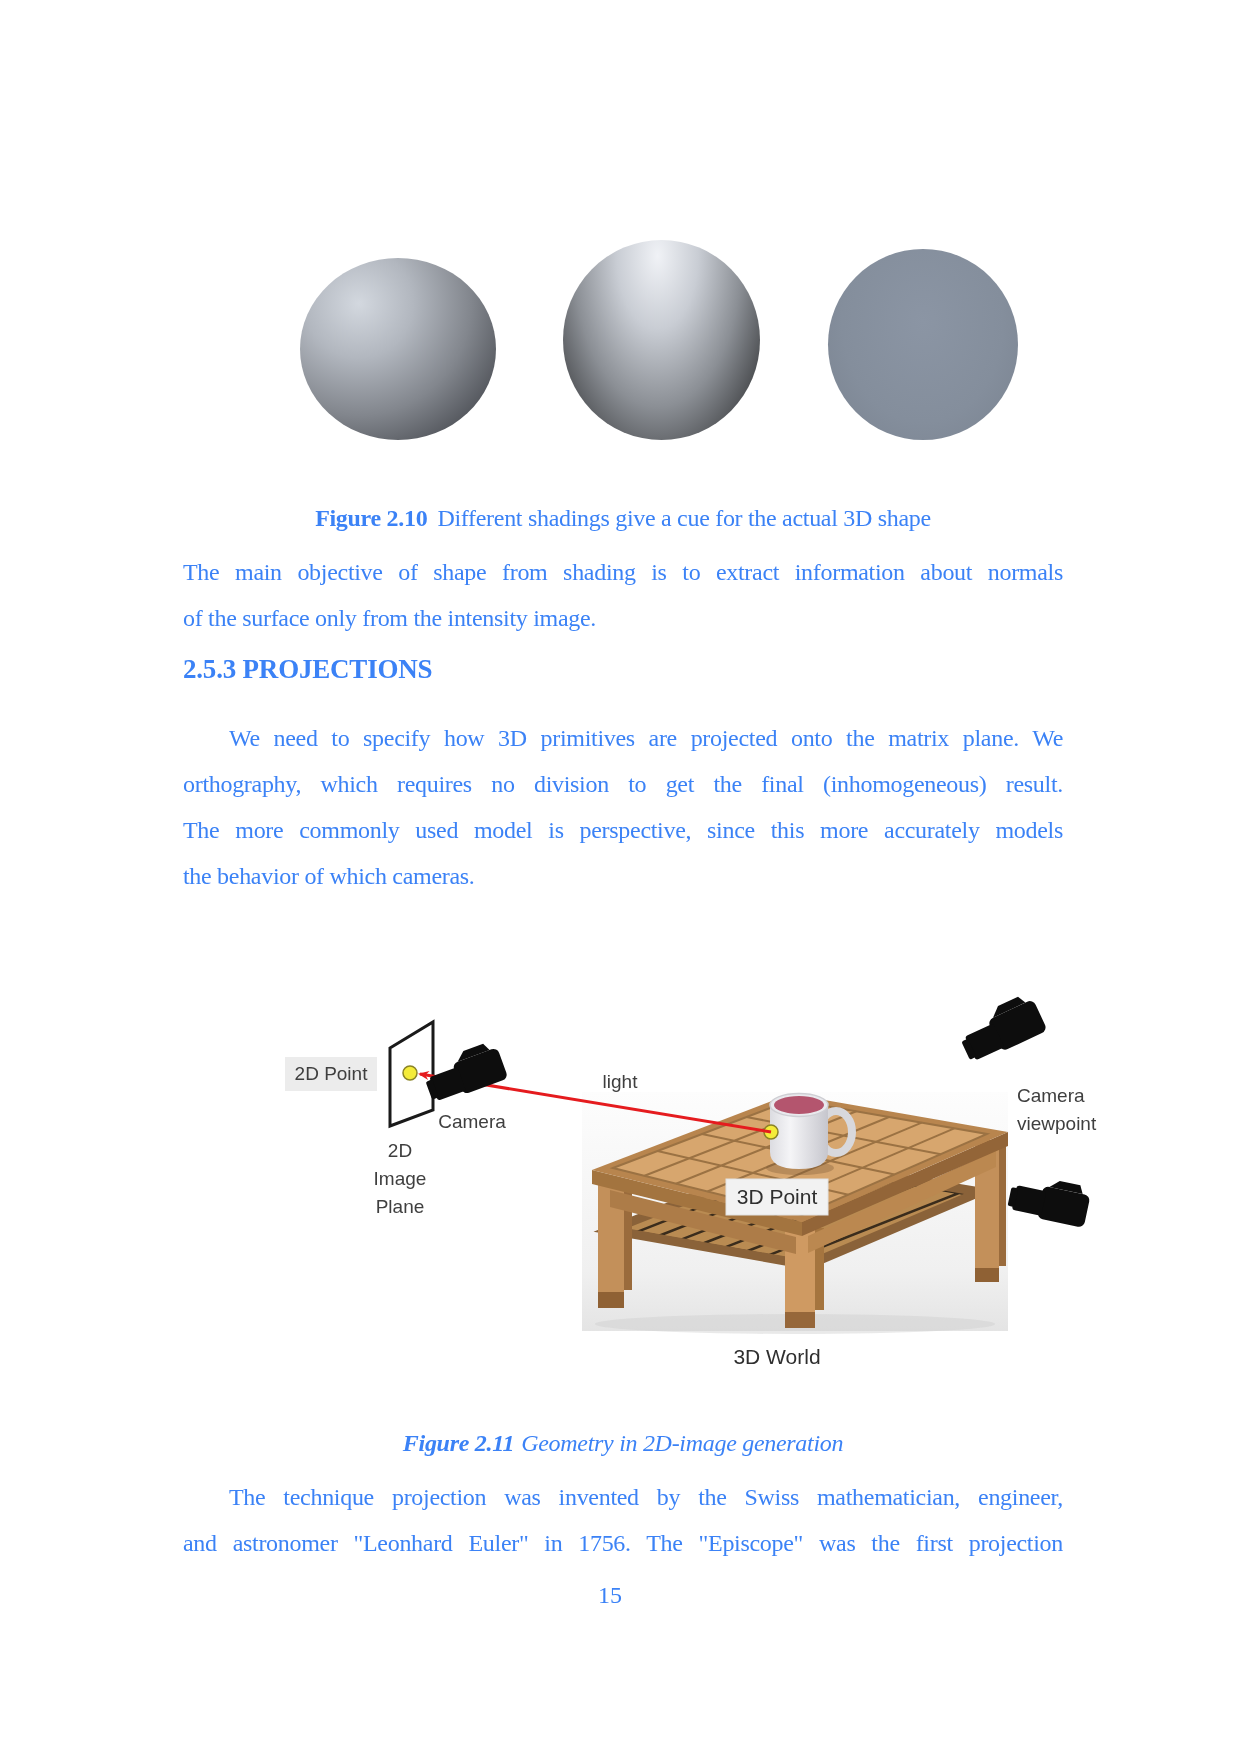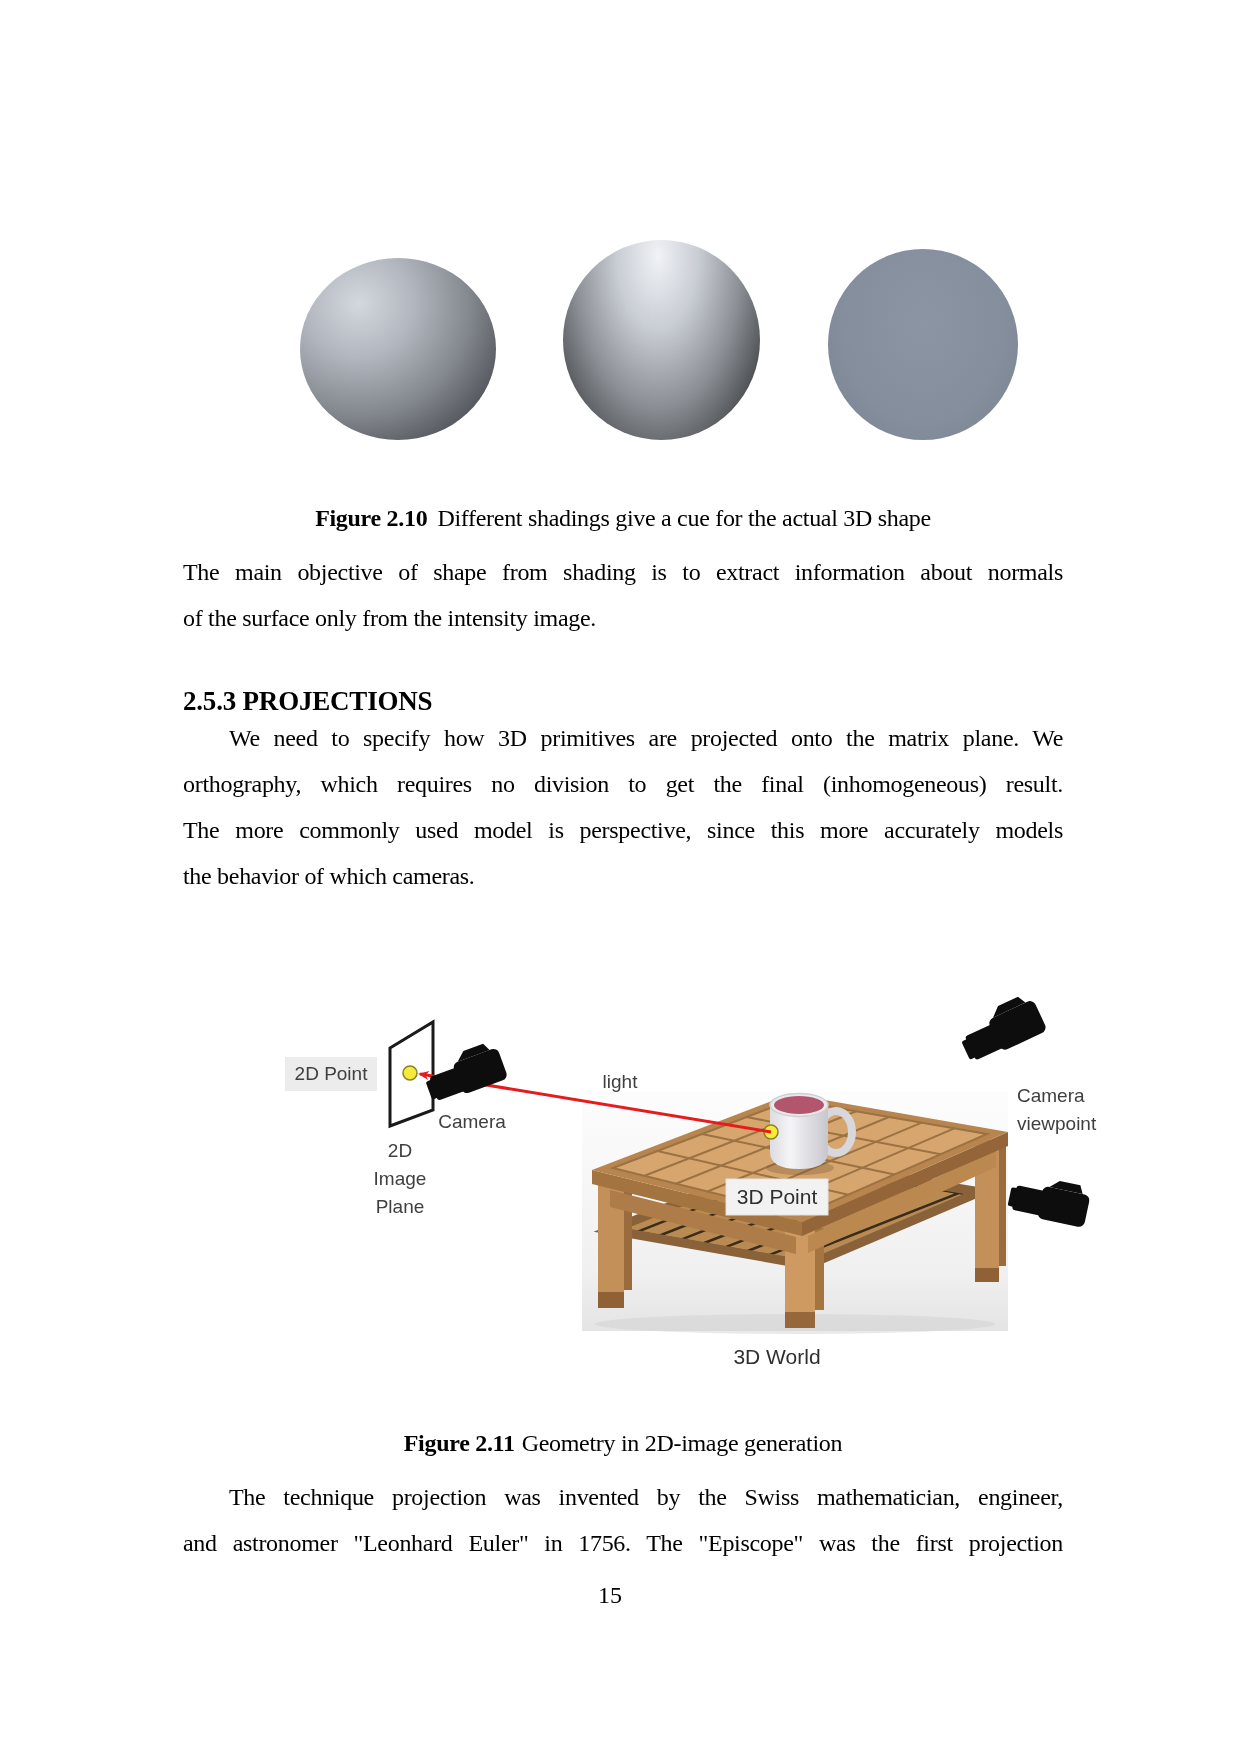--- a/index.html
+++ b/index.html
@@ -1,35 +1,35 @@
 <!DOCTYPE html>
 <html><head>
 <meta charset="utf-8">
 <style>
   html,body{margin:0;padding:0;background:#ffffff;}
   .page{position:relative;width:1240px;height:1754px;background:#ffffff;overflow:hidden;
-        font-family:"Liberation Serif",serif;color:#000000;}
+        font-family:"Liberation Serif",serif;color:#3b82f6;}
   
   .sphere{position:absolute;border-radius:50%;}
   .sphere-1{left:300px;top:258px;width:196px;height:182px;
     background:radial-gradient(ellipse at 30% 25%, #d3d8df 0%, #b2b7bf 28%, #82868d 58%, #4c4f55 85%, #333538 100%);}
   .sphere-2{left:563px;top:240px;width:197px;height:200px;
     background:radial-gradient(ellipse at 48% 8%, #f0f2f6 0%, #c9cdd4 28%, #8b8f95 58%, #45474a 85%, #1e1f21 100%);}
   .sphere-3{left:828px;top:249px;width:190px;height:191px;
     background:radial-gradient(ellipse at 50% 38%, #8b95a4 0%, #848e9c 60%, #79828f 100%);}
   
   .para{position:absolute;left:183px;width:880px;}
   .line{width:880px;line-height:46px;font-size:24px;letter-spacing:-0.3px;white-space:nowrap;}
   .jl{white-space:normal;text-align:justify;text-align-last:justify;}
   .ind{text-indent:46px;}
   .caption{position:absolute;left:183px;width:880px;text-align:center;font-size:24px;
            line-height:46px;letter-spacing:-0.3px;}
   .capb{font-weight:bold;margin-right:10px;}
   .heading{position:absolute;left:183px;top:654px;width:880px;font-size:27px;font-weight:bold;
-           letter-spacing:-0.2px;margin-top:32px;}
+           letter-spacing:-0.2px;}
   .pageno{position:absolute;left:598px;top:1582px;width:150px;text-align:left;font-size:24px;}
   
   .diagram{position:absolute;left:280px;top:880px;width:880px;height:510px;}
   .diagram svg{display:block;width:880px;height:510px;}
   .dlabel{font-family:"Liberation Sans",sans-serif;font-size:19px;fill:#3f3f3f;}
   .dlabel-big{font-family:"Liberation Sans",sans-serif;font-size:21px;fill:#2f2f2f;}
 </style>
 </head>
 <body>
 
@@ -156,21 +156,21 @@
       <text class="dlabel" x="120" y="333" text-anchor="middle">Plane</text>
       <text class="dlabel" x="340" y="208" text-anchor="middle">light</text>
       <rect x="446" y="299" width="102" height="36" fill="#f2f2f2" stroke="#e2e2e2"></rect>
       <text class="dlabel-big" x="497" y="324" text-anchor="middle">3D Point</text>
       <text class="dlabel" x="737" y="222">Camera</text>
       <text class="dlabel" x="737" y="250">viewpoint</text>
       <text class="dlabel-big" x="497" y="484" text-anchor="middle">3D World</text>
     </svg>
   </div>
 
-  <div class="caption" style="top:1420px;">
+  <div class="caption" style="top:1420px;font-style:italic;">
     <span class="capb" style="margin-right:7px;">Figure 2.11</span><span>Geometry in 2D-image generation</span>
   </div>
 
   <div class="para" style="top:1474px;">
     <div class="line jl ind">The technique projection was invented by the Swiss mathematician, engineer,</div>
     <div class="line jl">and astronomer "Leonhard Euler" in 1756. The "Episcope" was the first projection</div>
   </div>
 
   <div class="pageno">15</div>
 

